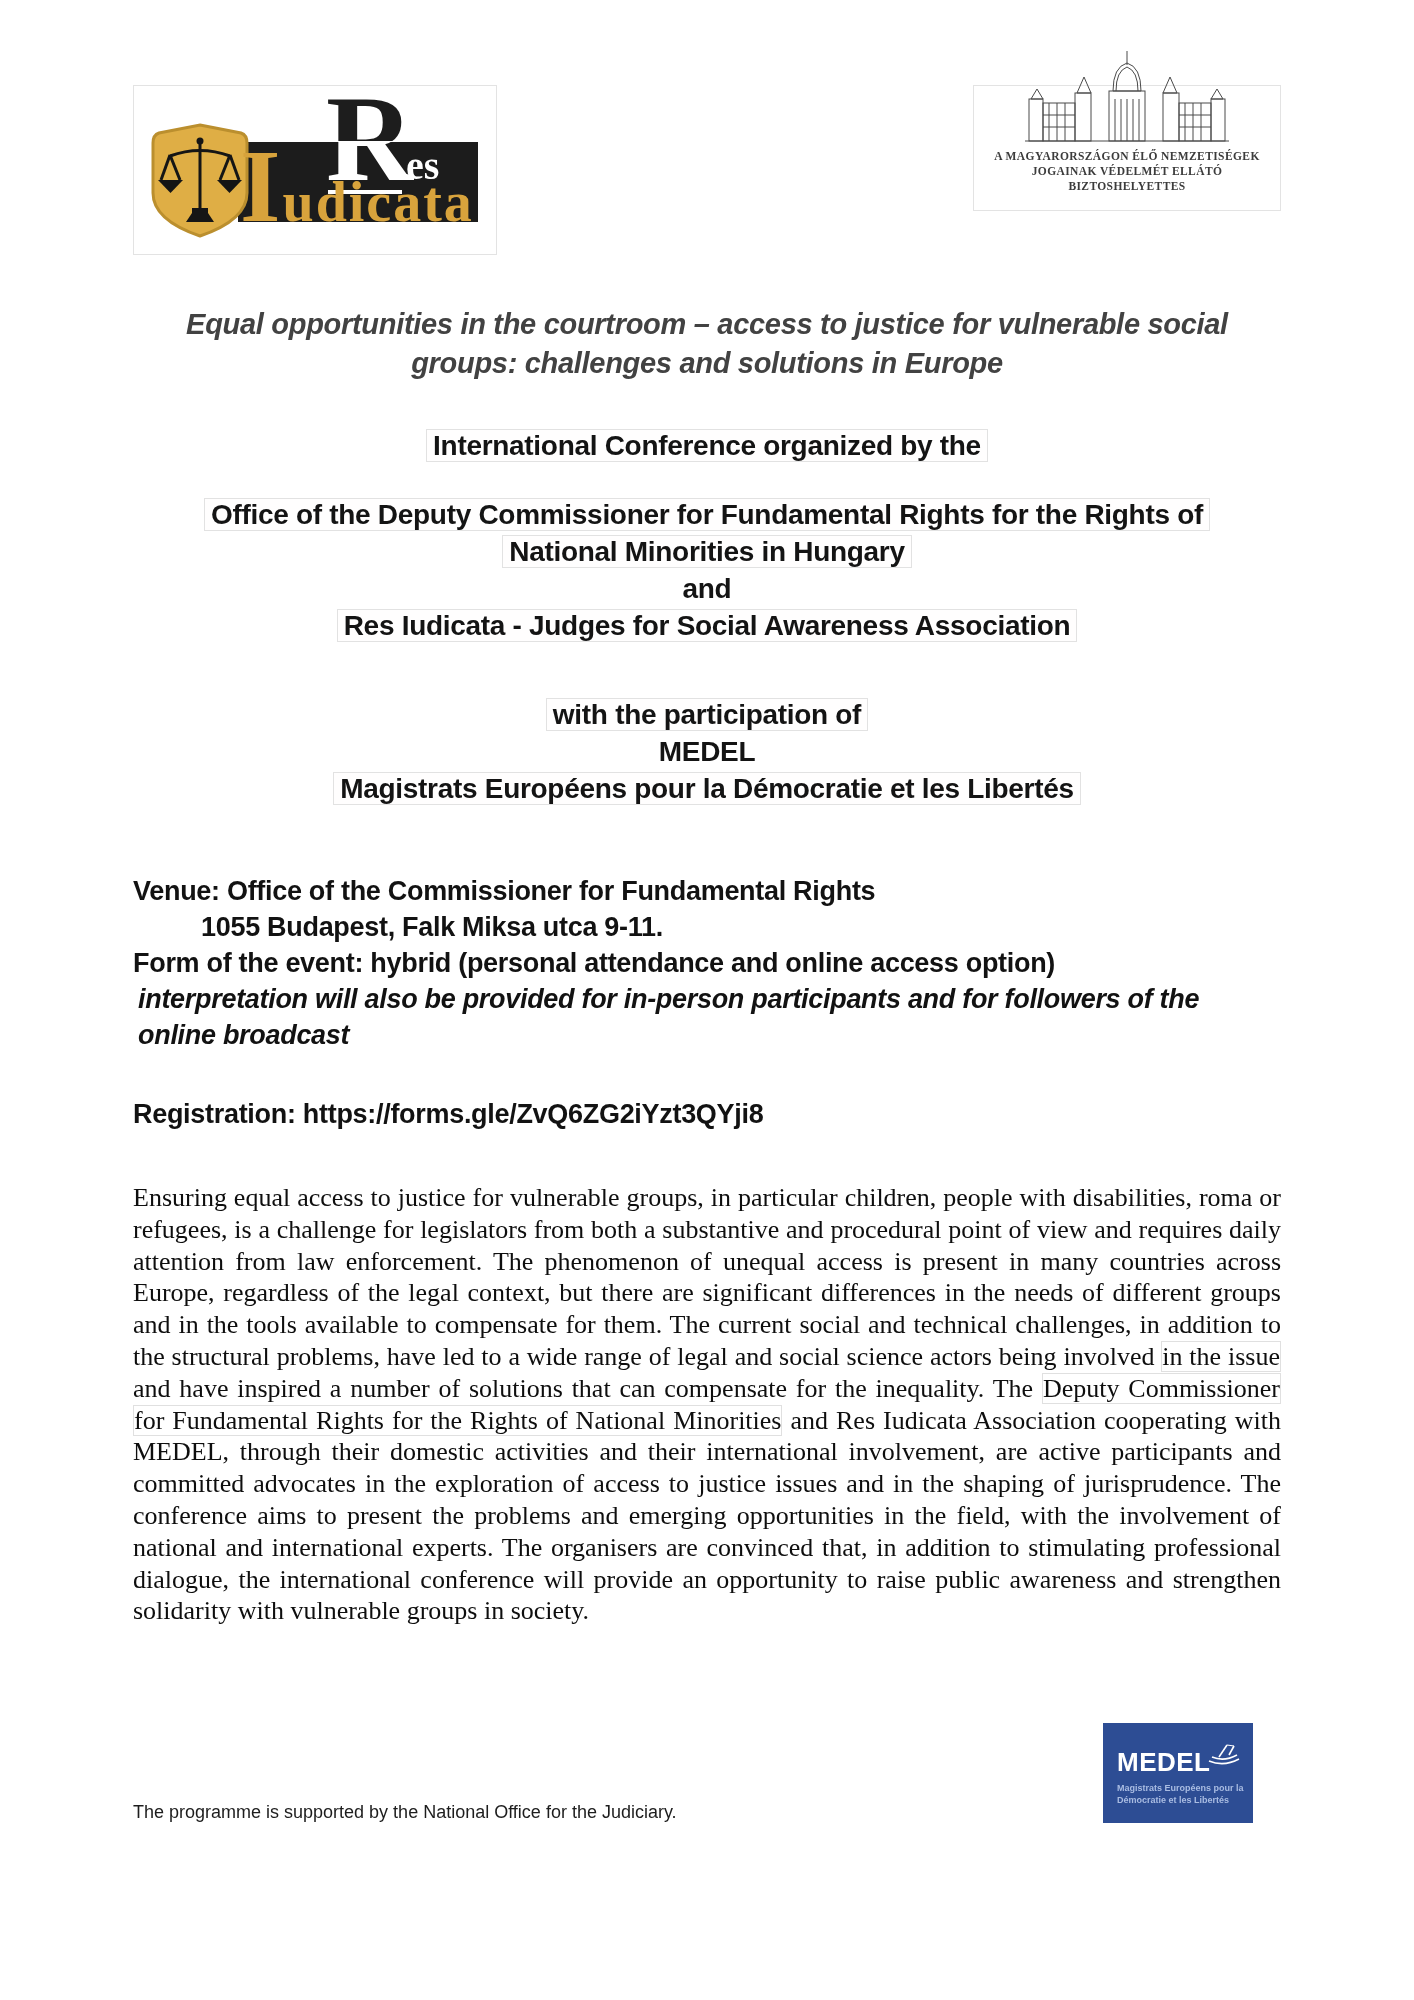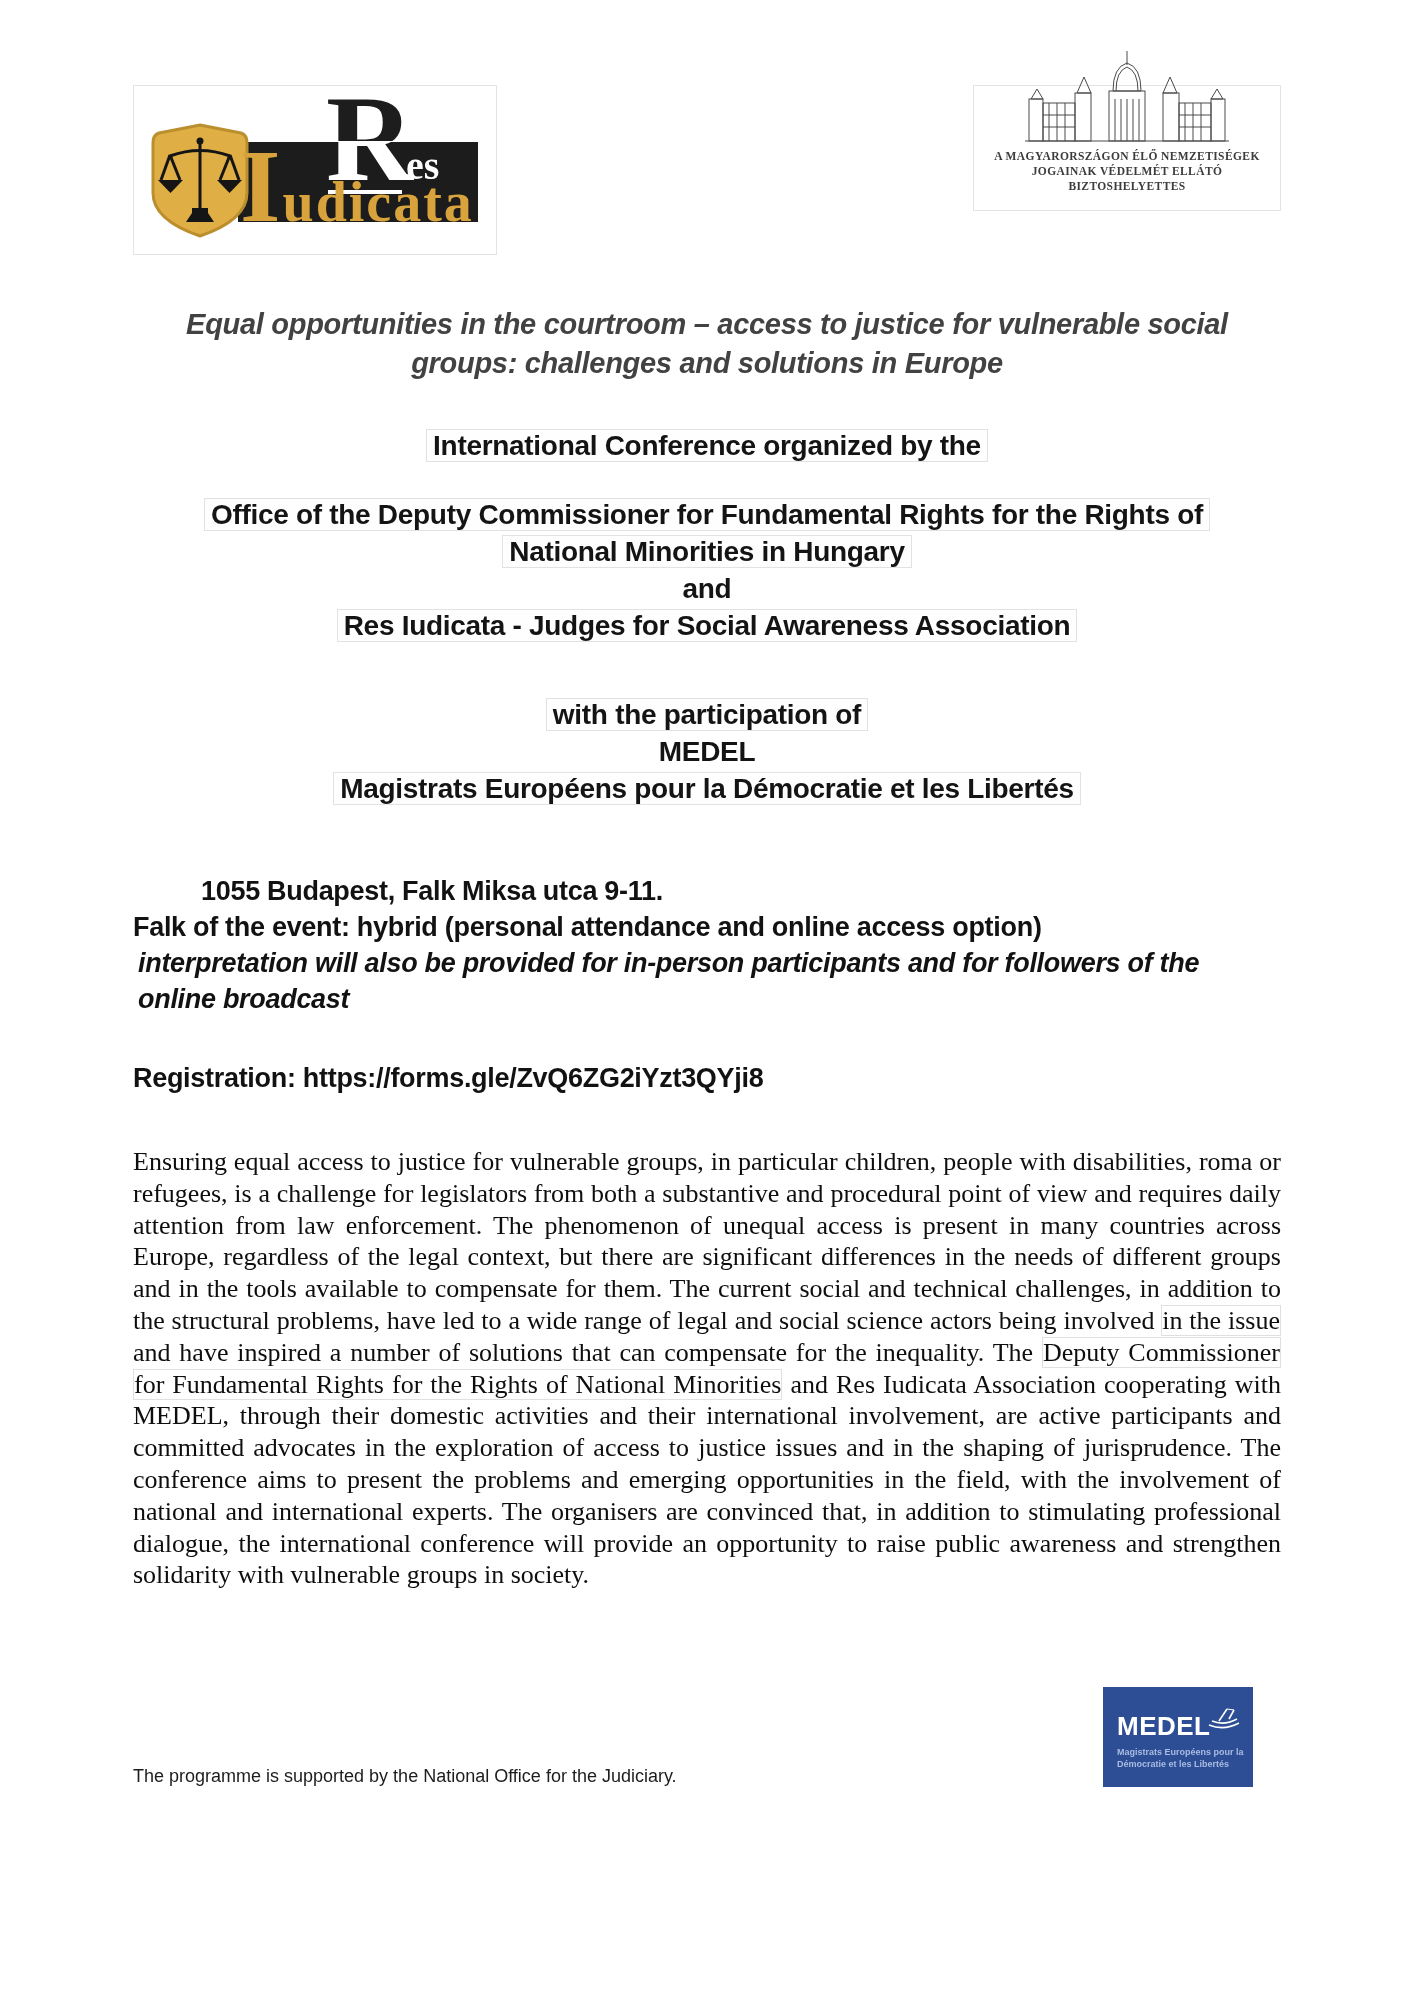--- a/index.html
+++ b/index.html
@@ -207,22 +207,23 @@
       <div><span class="shade">Res Iudicata - Judges for Social Awareness Association</span></div>
     </div>
 
     <div class="h-center part-block">
       <div><span class="shade">with the participation of</span></div>
       <div>MEDEL</div>
       <div><span class="shade">Magistrats Européens pour la Démocratie et les Libertés</span></div>
     </div>
 
     <div class="details">
+      <div><span>Venue:</span><span> Office of the Commissioner for Fundamental Rights</span></div>
       <div class="indent">1055 Budapest, Falk Miksa utca 9-11.</div>
-      <div><span>Falk of the event:</span><span> hybrid (personal attendance and online access option)</span></div>
+      <div><span>Form of the event:</span><span> hybrid (personal attendance and online access option)</span></div>
       <div class="ital">interpretation will also be provided for in-person participants and for followers of the online broadcast</div>
     </div>
 
     <div class="reg-line">
       <span>Registration:</span><a href="#" class="reg-link"> https://forms.gle/ZvQ6ZG2iYzt3QYji8</a>
     </div>
 
     <p class="body-par"><span>Ensuring equal access to justice for vulnerable groups, in particular children, people with disabilities, roma or refugees, is a challenge for legislators from both a substantive and procedural point of view and requires daily attention from law enforcement. The phenomenon of unequal access is present in many countries across Europe, regardless of the legal context, but there are significant differences in the needs of different groups and in the tools available to compensate for them. The current social and technical challenges, in addition to the structural problems, have led to a wide range of legal and social science actors being involved </span><span class="body-shade">in the issue</span><span> and have inspired a number of solutions that can compensate for the inequality. The </span><span class="body-shade">Deputy Commissioner for Fundamental Rights for the Rights of National Minorities</span><span> and Res Iudicata Association cooperating with MEDEL, through their domestic activities and their international involvement, are active participants and committed advocates in the exploration of access to justice issues and in the shaping of jurisprudence. The conference aims to present the problems and emerging opportunities in the field, with the involvement of national and international experts. The organisers are convinced that, in addition to stimulating professional dialogue, the international conference will provide an opportunity to raise public awareness and strengthen solidarity with vulnerable groups in society.</span></p>
 
     <div class="footer-row">

